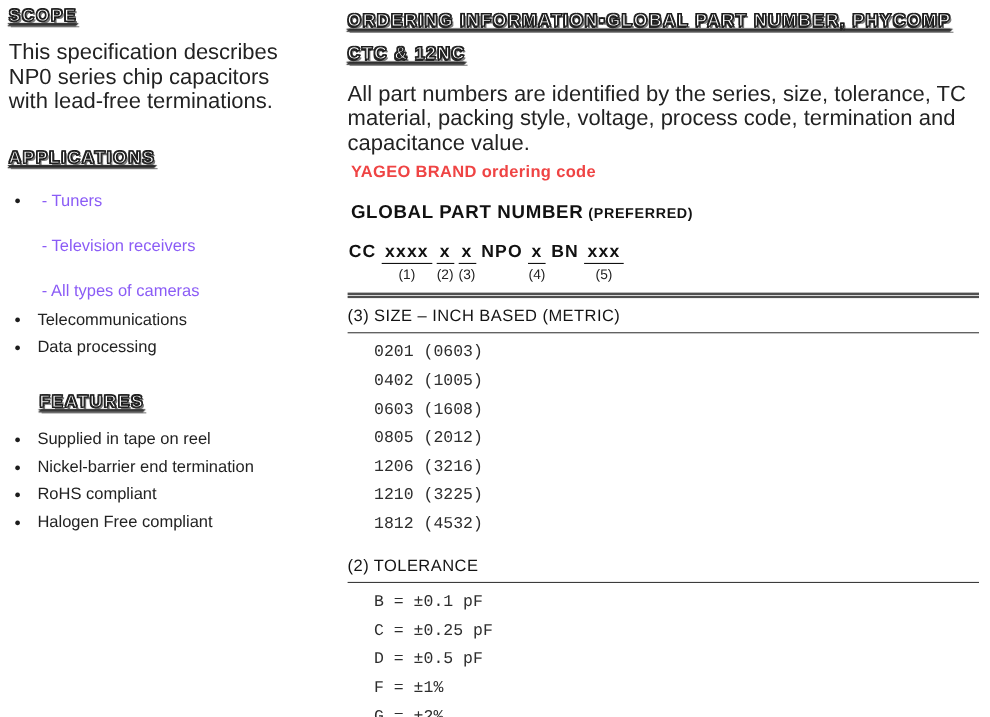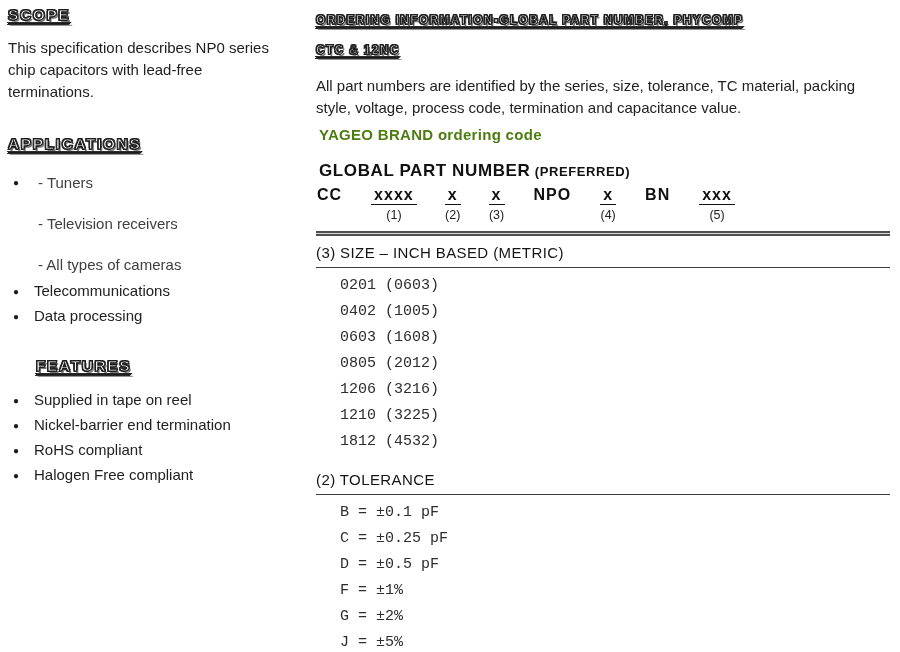--- a/index.html
+++ b/index.html
@@ -23,23 +23,23 @@
     color:#ffffff;
     -webkit-text-stroke:1.05px #1b1b1b;
     text-shadow:
       -1px -1px 0 #2a2a2a, 1px -1px 0 #2a2a2a,
       -1px 1px 0 #2a2a2a, 1.8px 1.8px 0 #7a7a7a;
     text-decoration:underline;
     text-decoration-color:#1b1b1b;
     text-decoration-thickness:1.2px;
     text-underline-offset:3px;
   }
-  .rh-line { font-size:12px; line-height:30px; letter-spacing:1.3px; }
-
-  .body-text { font-size:15px; line-height:22px; color:#222; }
+  .rh-line { font-size:16px; line-height:30px; letter-spacing:1.3px; }
+
+  .body-text { font-size:20px; line-height:22px; color:#222; }
   .scope-text { width:262px; margin-top:12px; }
 
   .h-gap  { margin-top:31px; }
   .h-gap2 { margin-top:29px;padding-left:28px; }
 
   ul.bullet-list { list-style:none; margin-top:13px; }
   ul.bullet-list li {
     position:relative;
     padding-left:26px;
     font-size:15px;
@@ -49,30 +49,30 @@
   }
   ul.bullet-list li::before {
     content:"●";
     position:absolute;
     left:5px; top:1px;
     font-size:10px;
     color:#1c1c1c;
   }
   .b-label { display:inline-block; vertical-align:top; }
   .app-label { max-width:202px; }
-  .sub-item { margin-left:4px; margin-top:17px; line-height:24px; color:#404040; }
+  .sub-item { margin-left:4px; margin-top:17px; line-height:24px; color:#8b5cf6; }
 
   
   .intro { margin-top:10px; width:574px; }
-  .brand-line { margin-top:7px; font-size:15px; font-weight:700; letter-spacing:0.3px; color:#4d7c0f; padding-left:3px; }
+  .brand-line { margin-top:7px; font-size:15px; font-weight:700; letter-spacing:0.3px; color:#ef4444; padding-left:3px; }
   .gpn-line { margin-top:18px; padding-left:3px; color:#111; }
   .gpn-title { font-size:17px; font-weight:700; letter-spacing:0.6px; }
   .gpn-qualifier { font-size:13px; font-weight:700; letter-spacing:0.6px; }
 
-  .pn-row { display:flex; gap:28px; margin-top:4px; align-items:flex-start; }
+  .pn-row { display:flex; gap:4px; margin-top:17px; align-items:flex-start; }
   .pn-seg { text-align:center; }
   .pn-text {
     font-size:16px; font-weight:700; letter-spacing:1px;
     line-height:19px; color:#111; padding:0 1px;
   }
   .pn-seg.u .pn-text { border-bottom:1.7px solid #111; padding:0 3px; }
   .pn-label { font-size:12.5px; color:#222; margin-top:3px; font-weight:400; }
 
   .thick-rule {
     margin-top:9px;

